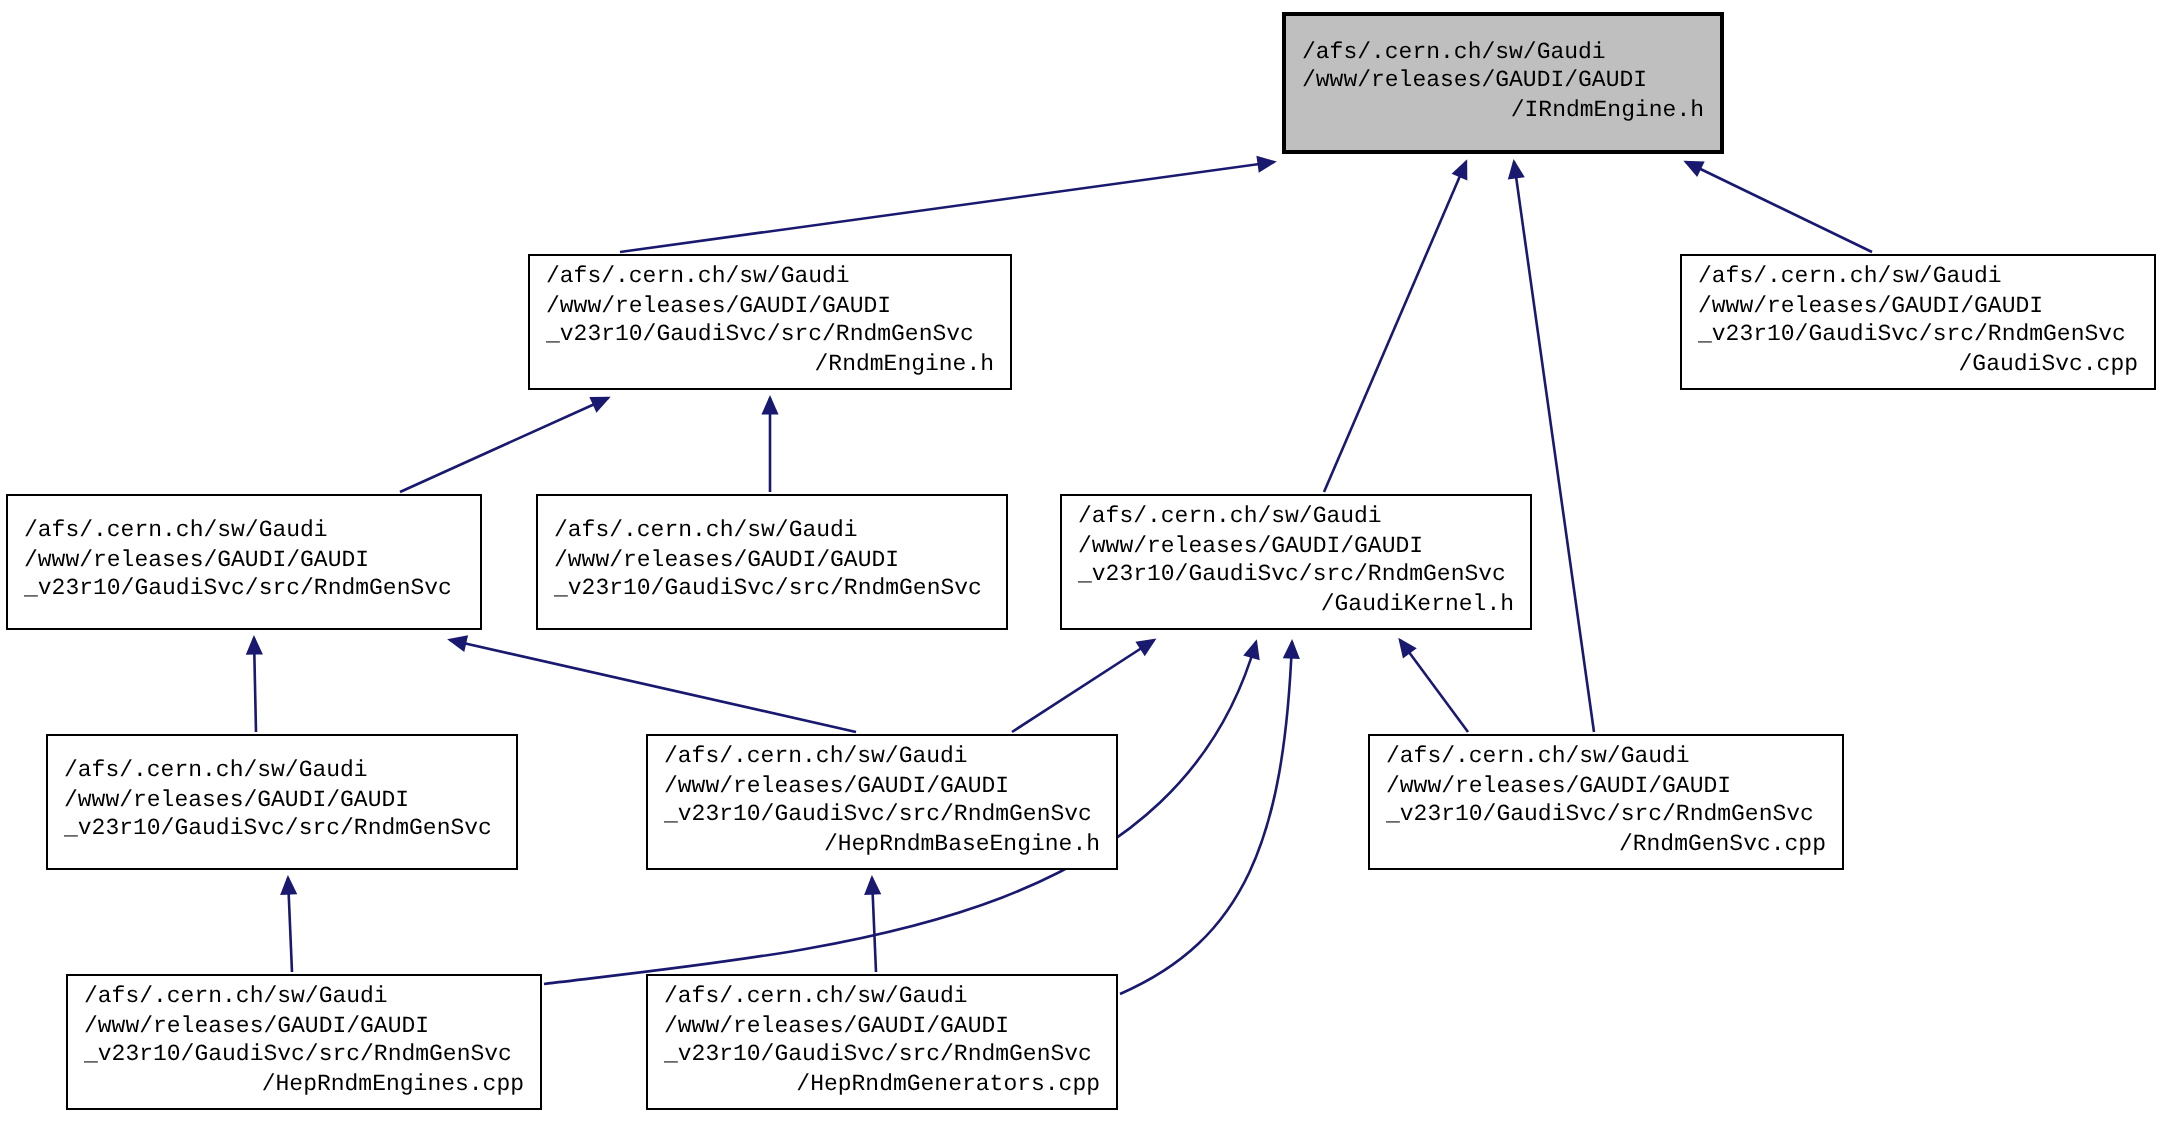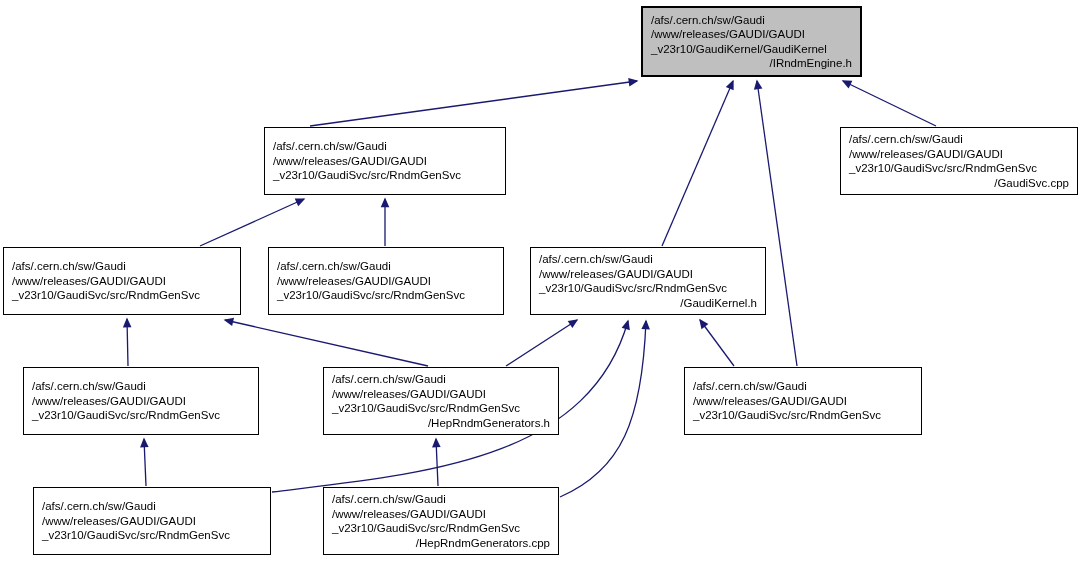--- a/index.html
+++ b/index.html
@@ -11,21 +11,21 @@
   }
   * { box-sizing: border-box; margin: 0; padding: 0; }
   html, body {
     width: 1083px; height: 563px;
     background: var(--bg);
     font-family: "Liberation Sans", sans-serif;
     overflow: hidden;
   }
   .graph-wrap {
     position: relative;
-    width: 1083px; height: 471px;
+    width: 1083px; height: 471px; font-family: Liberation Mono, monospace;
   }
   svg.edges {
     position: absolute; left: 0; top: 0;
     width: 1083px; height: 563px;
   }
   svg.edges path.edge {
     stroke: var(--edge-color);
     stroke-width: 1.3;
     fill: none;
   }
@@ -74,27 +74,27 @@
         <path class="edge" d="M272,492 C420,474 588,462 628,321" marker-end="url(#arrowhead)"></path>
         <path class="edge" d="M560,497 C622,470 642,420 646,321" marker-end="url(#arrowhead)"></path>
         <path class="edge" d="M146,486 L144,439" marker-end="url(#arrowhead)"></path>
         <path class="edge" d="M438,486 L436,439" marker-end="url(#arrowhead)"></path>
       </g>
   </svg>
   <div>
       <div class="node highlight" style="left: 641px; top: 6px; width: 221px; height: 71px;">
         <div class="line">/afs/.cern.ch/sw/Gaudi</div>
         <div class="line">/www/releases/GAUDI/GAUDI</div>
-        <div class="line">_v23r10/GaudiKernel/GaudiKernel</div>
         <div class="line last">/IRndmEngine.h</div>
       </div>
       <div class="node" style="left: 264px; top: 127px; width: 242px; height: 68px;">
         <div class="line">/afs/.cern.ch/sw/Gaudi</div>
         <div class="line">/www/releases/GAUDI/GAUDI</div>
         <div class="line">_v23r10/GaudiSvc/src/RndmGenSvc</div>
+        <div class="line last">/RndmEngine.h</div>
       </div>
       <div class="node" style="left: 840px; top: 127px; width: 238px; height: 68px;">
         <div class="line">/afs/.cern.ch/sw/Gaudi</div>
         <div class="line">/www/releases/GAUDI/GAUDI</div>
         <div class="line">_v23r10/GaudiSvc/src/RndmGenSvc</div>
         <div class="line last">/GaudiSvc.cpp</div>
       </div>
       <div class="node" style="left: 3px; top: 247px; width: 238px; height: 68px;">
         <div class="line">/afs/.cern.ch/sw/Gaudi</div>
         <div class="line">/www/releases/GAUDI/GAUDI</div>
@@ -113,31 +113,33 @@
       </div>
       <div class="node" style="left: 23px; top: 367px; width: 236px; height: 68px;">
         <div class="line">/afs/.cern.ch/sw/Gaudi</div>
         <div class="line">/www/releases/GAUDI/GAUDI</div>
         <div class="line">_v23r10/GaudiSvc/src/RndmGenSvc</div>
       </div>
       <div class="node" style="left: 323px; top: 367px; width: 236px; height: 68px;">
         <div class="line">/afs/.cern.ch/sw/Gaudi</div>
         <div class="line">/www/releases/GAUDI/GAUDI</div>
         <div class="line">_v23r10/GaudiSvc/src/RndmGenSvc</div>
-        <div class="line last">/HepRndmGenerators.h</div>
+        <div class="line last">/HepRndmBaseEngine.h</div>
       </div>
       <div class="node" style="left: 684px; top: 367px; width: 238px; height: 68px;">
         <div class="line">/afs/.cern.ch/sw/Gaudi</div>
         <div class="line">/www/releases/GAUDI/GAUDI</div>
         <div class="line">_v23r10/GaudiSvc/src/RndmGenSvc</div>
+        <div class="line last">/RndmGenSvc.cpp</div>
       </div>
       <div class="node" style="left: 33px; top: 487px; width: 238px; height: 68px;">
         <div class="line">/afs/.cern.ch/sw/Gaudi</div>
         <div class="line">/www/releases/GAUDI/GAUDI</div>
         <div class="line">_v23r10/GaudiSvc/src/RndmGenSvc</div>
+        <div class="line last">/HepRndmEngines.cpp</div>
       </div>
       <div class="node" style="left: 323px; top: 487px; width: 236px; height: 68px;">
         <div class="line">/afs/.cern.ch/sw/Gaudi</div>
         <div class="line">/www/releases/GAUDI/GAUDI</div>
         <div class="line">_v23r10/GaudiSvc/src/RndmGenSvc</div>
         <div class="line last">/HepRndmGenerators.cpp</div>
       </div>
     </div>
 </div>
 

